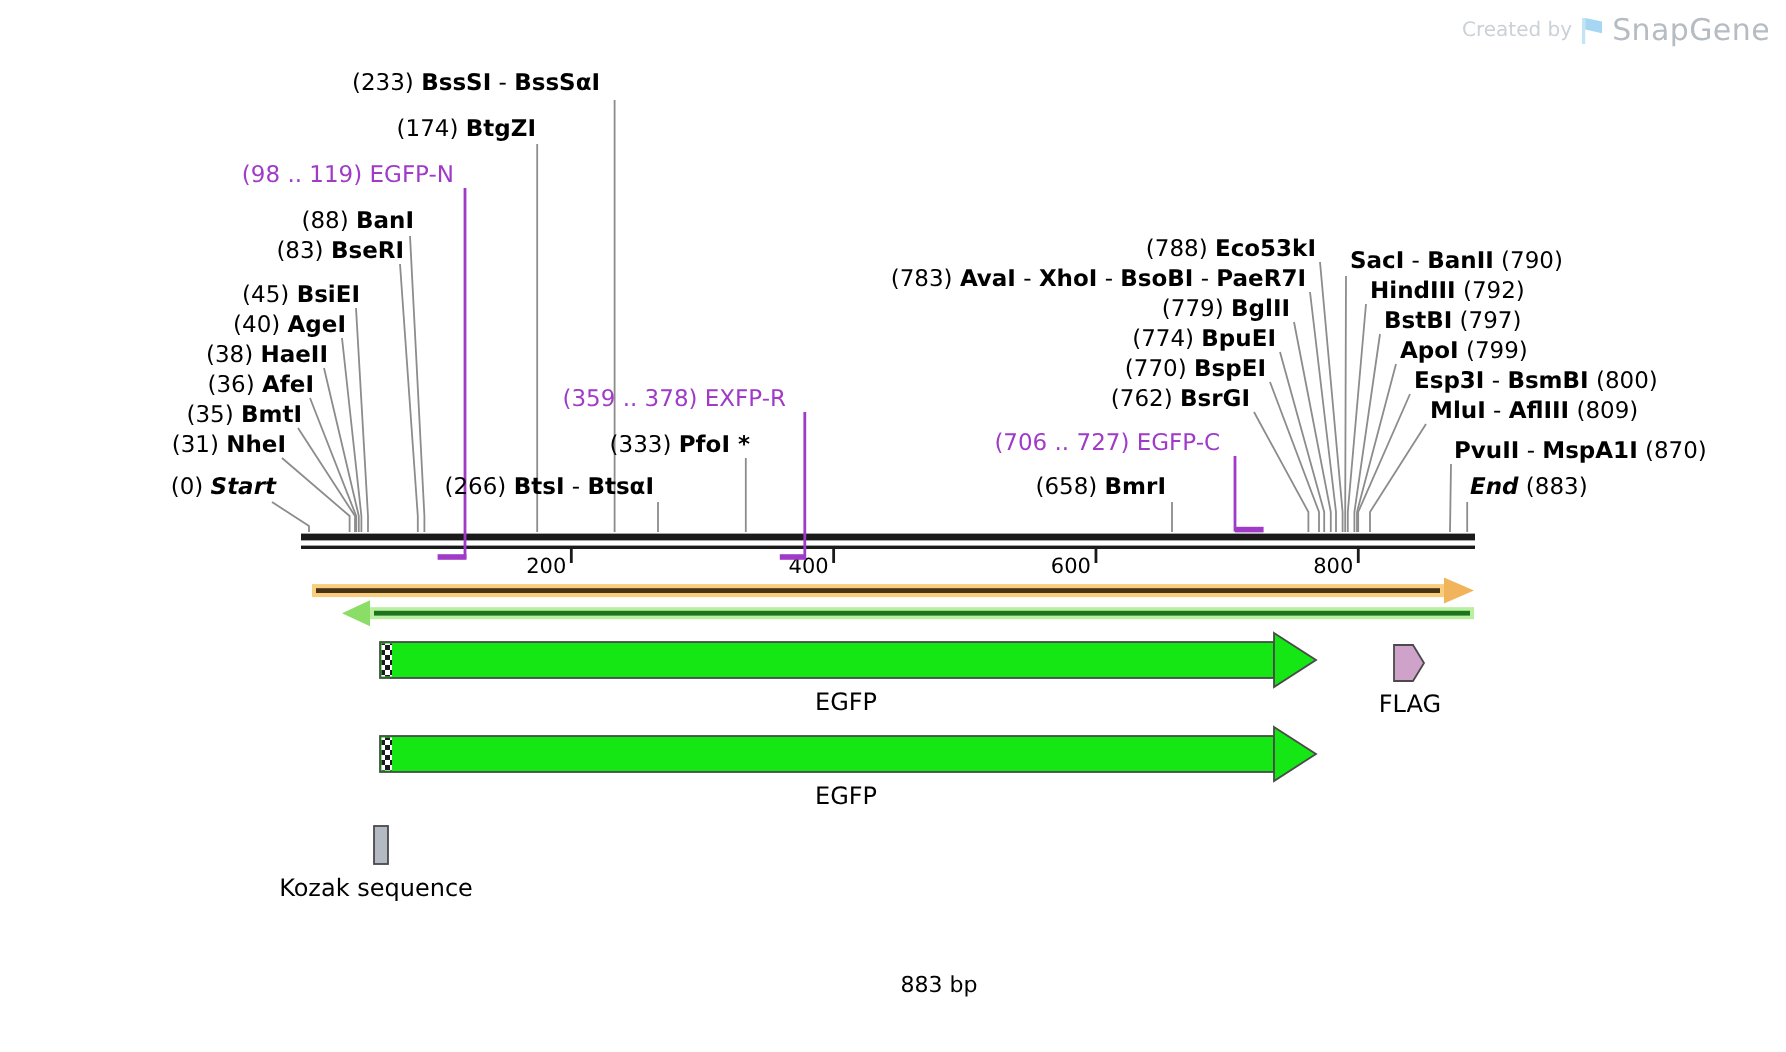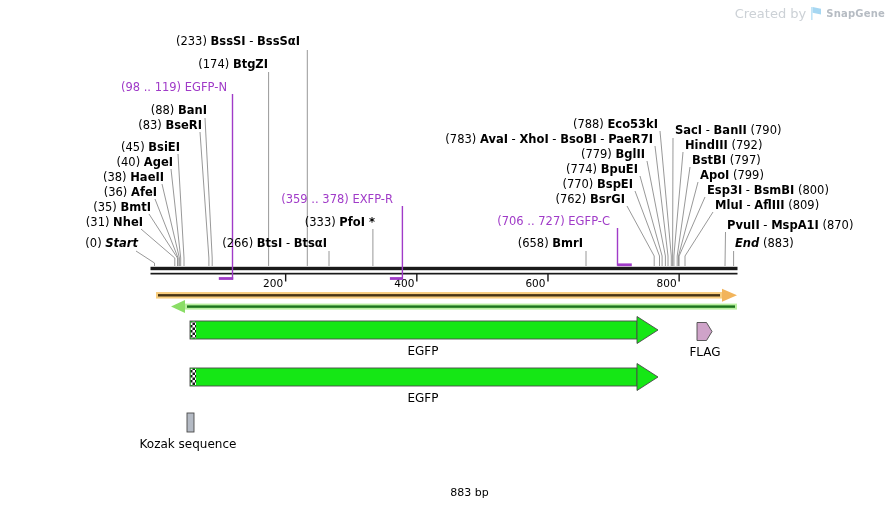--- a/index.html
+++ b/index.html
@@ -1,21 +1,21 @@
 <!DOCTYPE html>
 <html><head>
 <meta charset="utf-8">
 <style>
   html,body{margin:0;padding:0;background:#fff;}
   .canvas{position:relative;width:893px;height:526px;background:#fff;overflow:hidden;
           font-family:"DejaVu Sans","Liberation Sans",sans-serif;}
   #map-svg{position:absolute;left:0;top:0;}
   .watermark{position:absolute;top:6px;right:8px;display:flex;align-items:center;gap:4px;}
-  .watermark .created{font-size:13px;color:#ccd1d6;}
-  .watermark .brand{font-size:10px;font-weight:bold;color:#b6bcc3;letter-spacing:.2px;text-align:center;}
+  .watermark .created{font-size:10px;color:#ccd1d6;}
+  .watermark .brand{font-size:15px;font-weight:normal;color:#b6bcc3;letter-spacing:.2px;text-align:center;}
   .titleblock{position:absolute;left:0;right:0;top:484px;text-align:center;color:#000;}
   .titleblock .name{font-size:13.5px;font-weight:bold;}
   .titleblock .len{font-size:11px;margin-top:2px;margin-left:46px;}
 </style>
 </head>
 <body>
 
 <div class="canvas">
 
   <svg id="map-svg" width="893" height="526">

